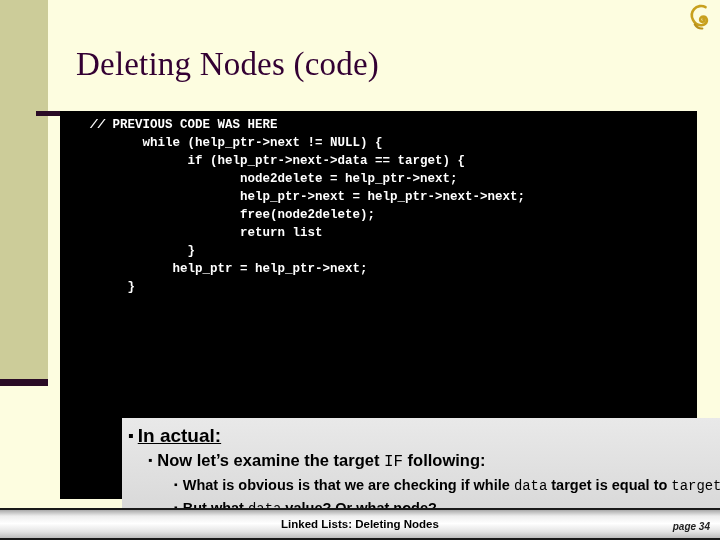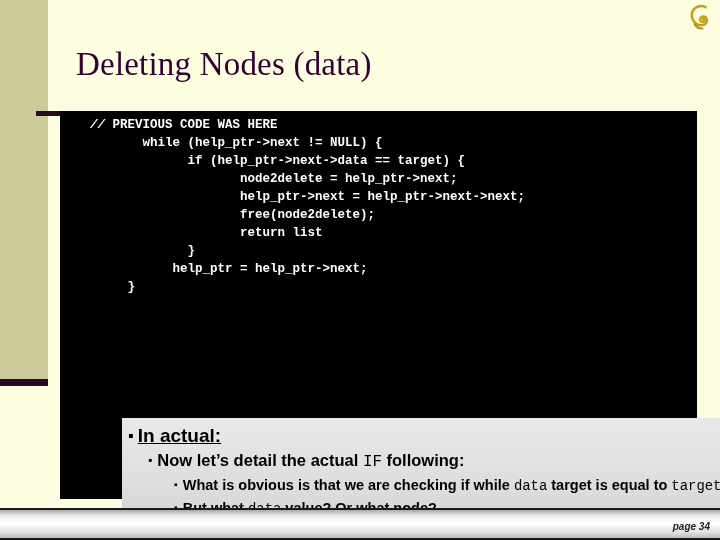--- a/index.html
+++ b/index.html
@@ -195,37 +195,38 @@
   <div class="left-band-rule"></div>
   <div class="dash-rule"></div>
 
   <div class="logo">
     <svg viewBox="0 0 26 28" width="26" height="28" aria-hidden="true">
       <path d="M20.5 3.2c-3.4-2.1-8.6-1.4-11.4 1.9C6.6 8 6.2 12.4 8 15.9c1.7 3.4 5.1 5.6 8.6 5.3 2.4-.2 4.6-1.7 5.2-3.8.5-1.8-.4-3.9-2.1-4.6-1.5-.6-3.4 0-4.2 1.3-.7 1.2-.3 2.9.9 3.5.9.5 2.2.2 2.6-.7.3-.7 0-1.6-.7-1.9" fill="none" stroke="#c8a01e" stroke-width="2.6" stroke-linecap="round"></path>
       <path d="M9.8 20.4c1.6 2.6 4.6 4.3 7.5 4.1" fill="none" stroke="#b8901a" stroke-width="2.2" stroke-linecap="round"></path>
     </svg>
   </div>
 
-  <div class="slide-title">Deleting Nodes (data)</div>
+  <div class="slide-title">Deleting Nodes (code)</div>
 
   <div class="code-panel">
     <div class="code-block" id="code-block"><span class="code-line">    <span class="cmt">// </span>PREVIOUS CODE WAS HERE</span><span class="code-line">           while (help_ptr-&gt;next != NULL) {</span><span class="code-line">                 if (help_ptr-&gt;next-&gt;data == target) {</span><span class="code-line">                        node2delete = help_ptr-&gt;next;</span><span class="code-line">                        help_ptr-&gt;next = help_ptr-&gt;next-&gt;next;</span><span class="code-line">                        free(node2delete);</span><span class="code-line">                        return list</span><span class="code-line">                 }</span><span class="code-line">               help_ptr = help_ptr-&gt;next;</span><span class="code-line">         }</span></div>
 
     <div class="detail-box">
       <div class="lvl1"><span class="bul">▪</span><span class="u" id="detail-heading-text">In actual:</span></div>
       <div id="lvl2-host">
-          <div class="lvl2"><span class="bul-sm">▪</span><span>Now let’s detail the actual </span><span class="mono">IF</span><span> following:</span></div>
+          <div class="lvl2"><span class="bul-sm">▪</span><span>Now let’s examine the target </span><span class="mono">IF</span><span> following:</span></div>
         </div>
       <div id="lvl3-host">
           <div class="lvl3"><span class="bul-sm">▪</span><span>What is obvious is that we are checking if while </span><span class="mono">data</span><span> target is equal to </span><span class="mono">target</span></div>
           <div class="lvl3"><span class="bul-sm">▪</span><span>But what </span><span class="mono">data</span><span> value?  </span><span class="u">Or what node?</span></div>
           <div class="lvl3"><span class="bul-sm">▪</span><span class="mono">help_ptr-&gt;next-&gt;data</span><span> says to look at the </span><span class="mono">data</span><span> value in the node IMMEDIATELY following the one that </span></div>
         </div>
     </div>
   </div>
 
   <div class="footer">
     <div class="footer-inner">
+      <div class="footer-title">Linked Lists:  Deleting Nodes</div>
       <div class="footer-page">page 34</div>
     </div>
   </div>
 
 </div>
 
 </body></html>

